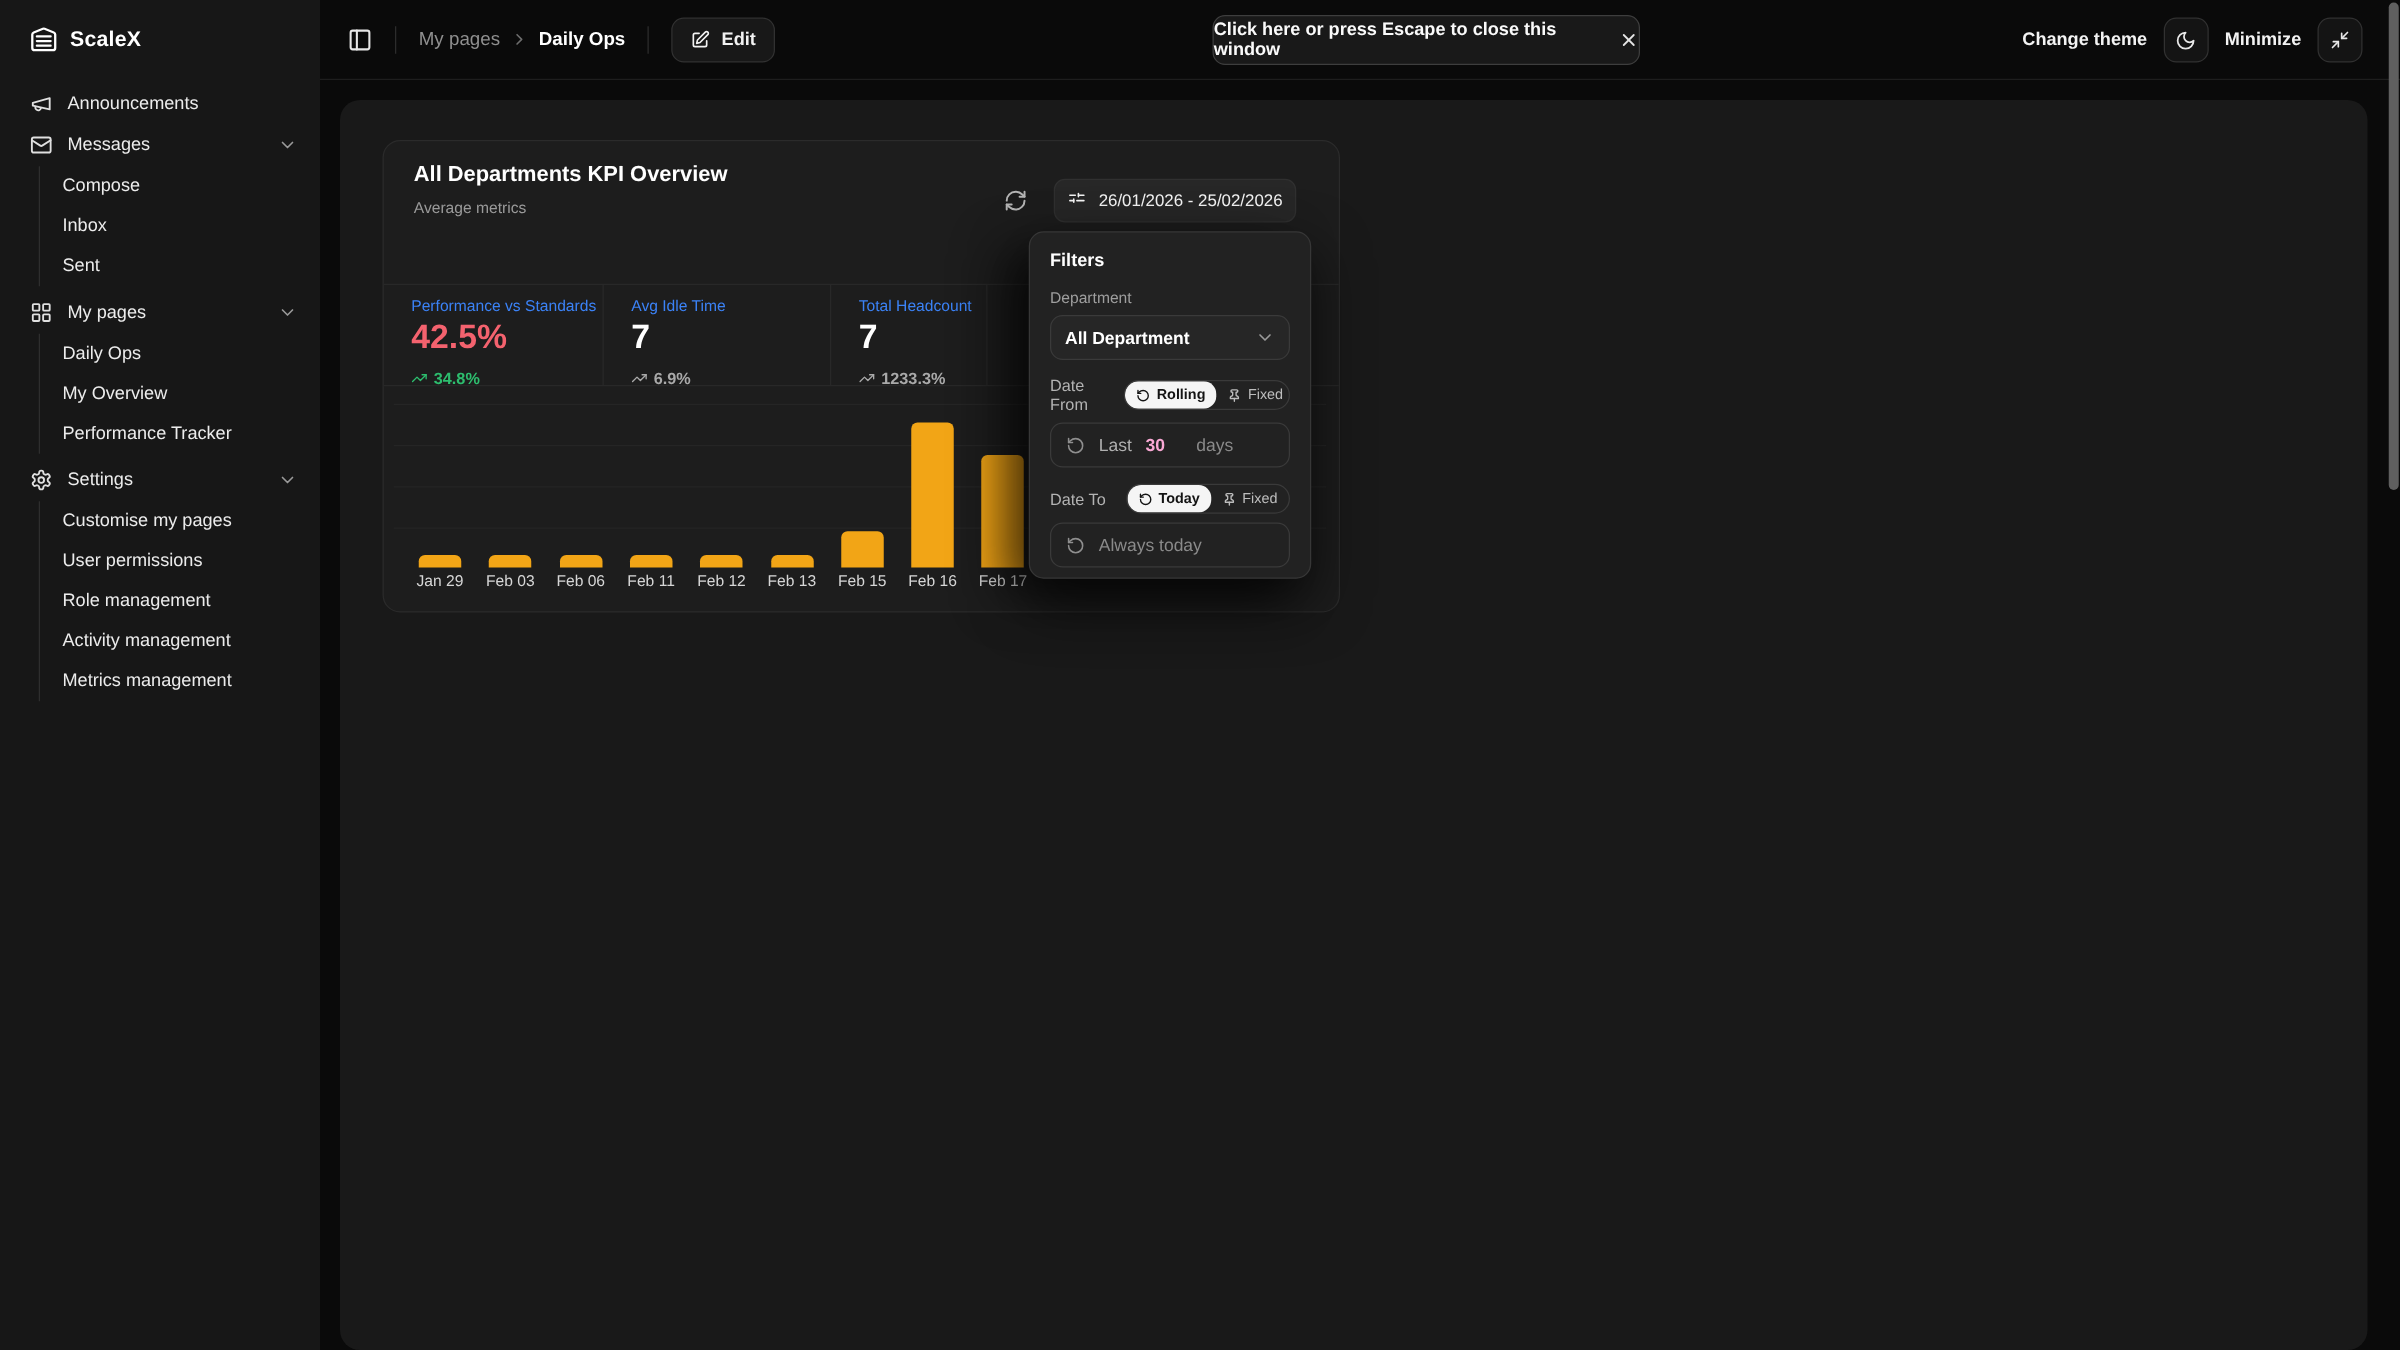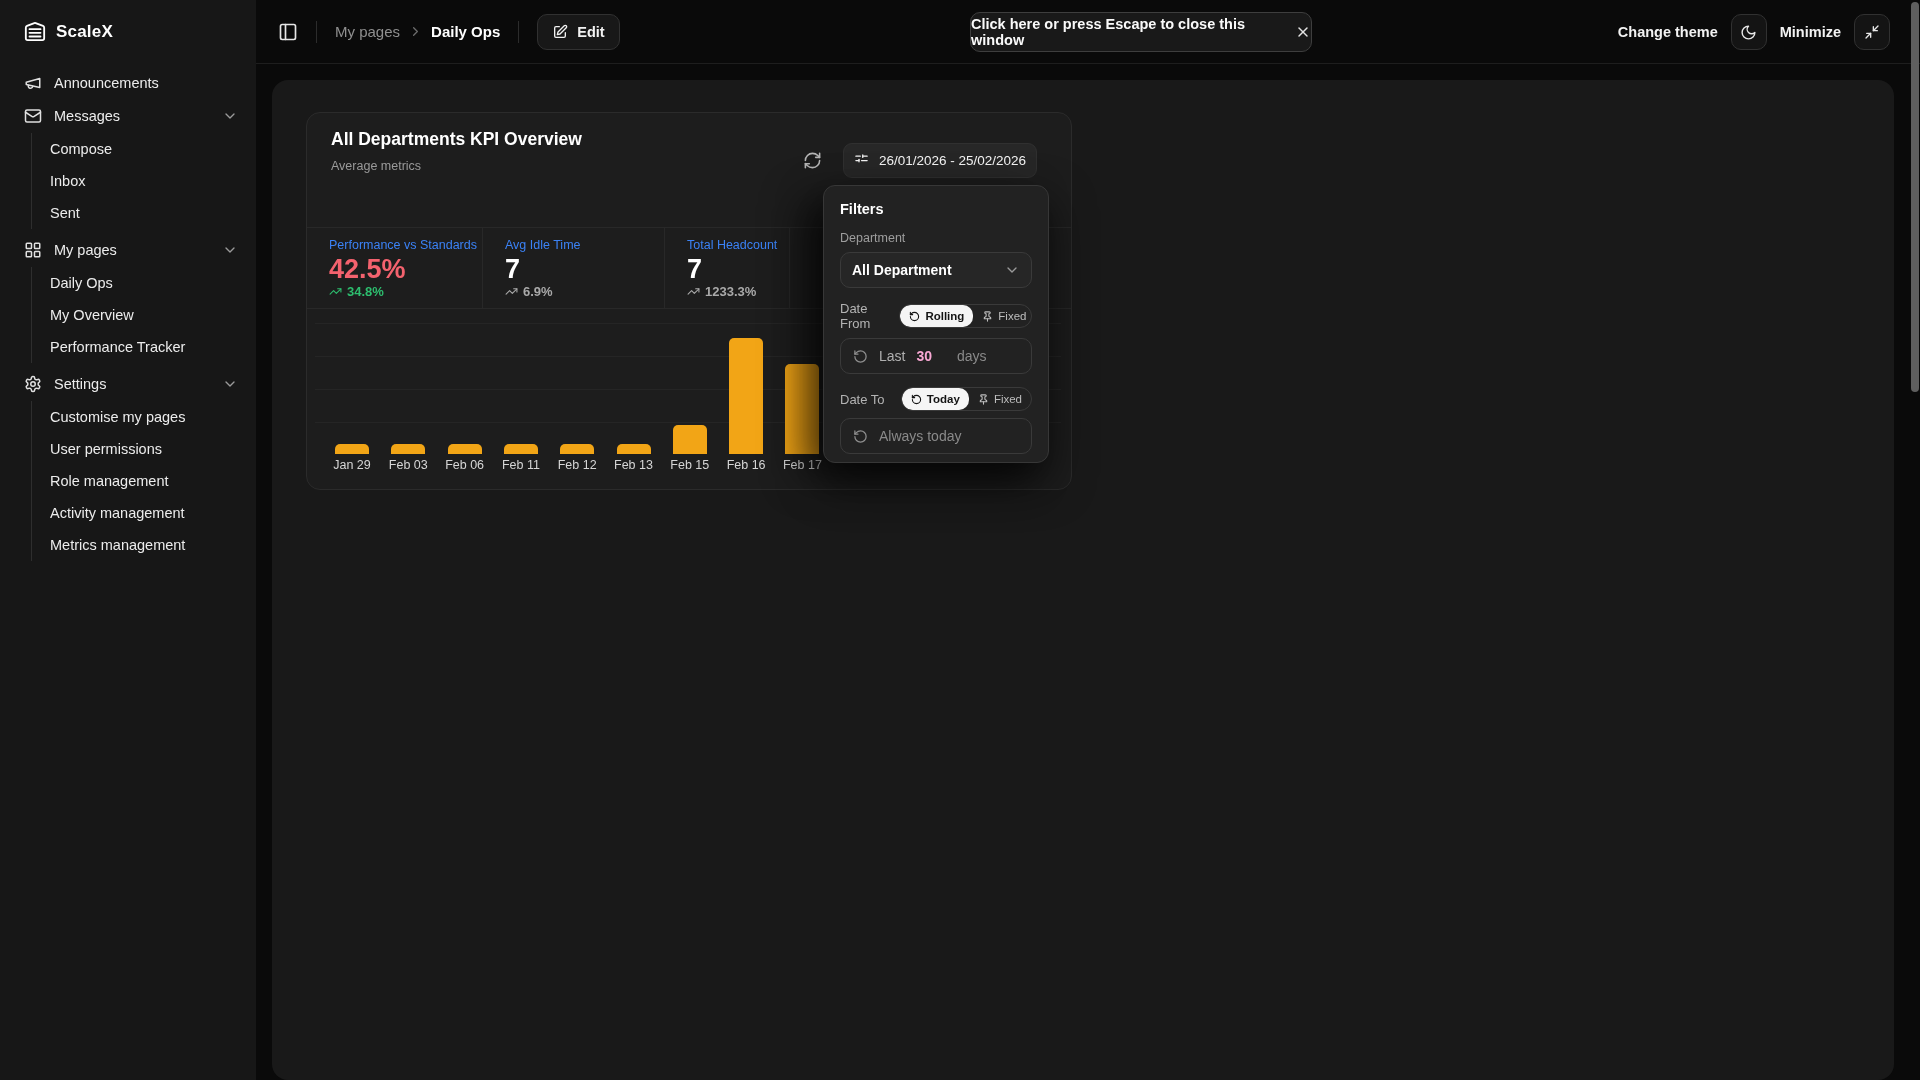--- a/index.html
+++ b/index.html
@@ -43,21 +43,21 @@
   .card-subtitle { position:absolute; left:24px; top:46px; font-size:12.5px; color:#9a9a9a; }
   .refresh { position:absolute; left:496px; top:38px; color:#b5b5b5; cursor:pointer; }
   .date-btn { position:absolute; left:536px; top:30px; width:194px; height:35px; background:#272727; border:1px solid #303030; border-radius:9px; display:flex; align-items:center; justify-content:center; gap:10px; font-size:13.5px; color:#f5f5f5; cursor:pointer; }
 
   
   .kpi-row { position:absolute; left:0; top:114px; width:100%; height:82px; border-top:1px solid #282828; border-bottom:1px solid #282828; display:flex; }
   .kpi-cell { padding:10px 0 0 22px; border-right:1px solid #282828; }
   .kpi-cell:nth-child(1){ width:176px; } .kpi-cell:nth-child(2){ width:182px; } .kpi-cell:nth-child(3){ width:125px; } .kpi-cell:nth-child(4){ flex:1; border-right:none; }
   .kpi-label { font-size:12.5px; color:#3b82f6; white-space:nowrap; }
   .kpi-value { font-size:27px; font-weight:700; margin-top:2px; line-height:30px; }
-  .kpi-trend { display:flex; align-items:center; gap:5px; margin-top:0; font-size:13px; font-weight:600; }
+  .kpi-trend { display:flex; align-items:center; gap:5px; margin-top:11px; font-size:13px; font-weight:600; }
 
   
   .chart { position:absolute; left:8px; top:202px; width:752px; height:172px; }
   .gridline { position:absolute; left:0; right:6px; height:1px; background:#252525; }
   .bar { position:absolute; border-radius:5px 5px 0 0; }
   .x-label { position:absolute; top:143px; width:60px; margin-left:-30px; text-align:center; font-size:12.5px; color:#d6d6d6; white-space:nowrap; }
 
   
   .panel { position:absolute; left:823px; top:185px; width:226px; height:278px; background:#222222; border:1px solid #373737; border-radius:12px; padding:15px 16px; z-index:40; box-shadow:0 18px 44px rgba(0,0,0,.62), -22px 14px 38px rgba(0,0,0,.5); }
   .f-title { font-size:14.5px; font-weight:700; color:#fff; }

